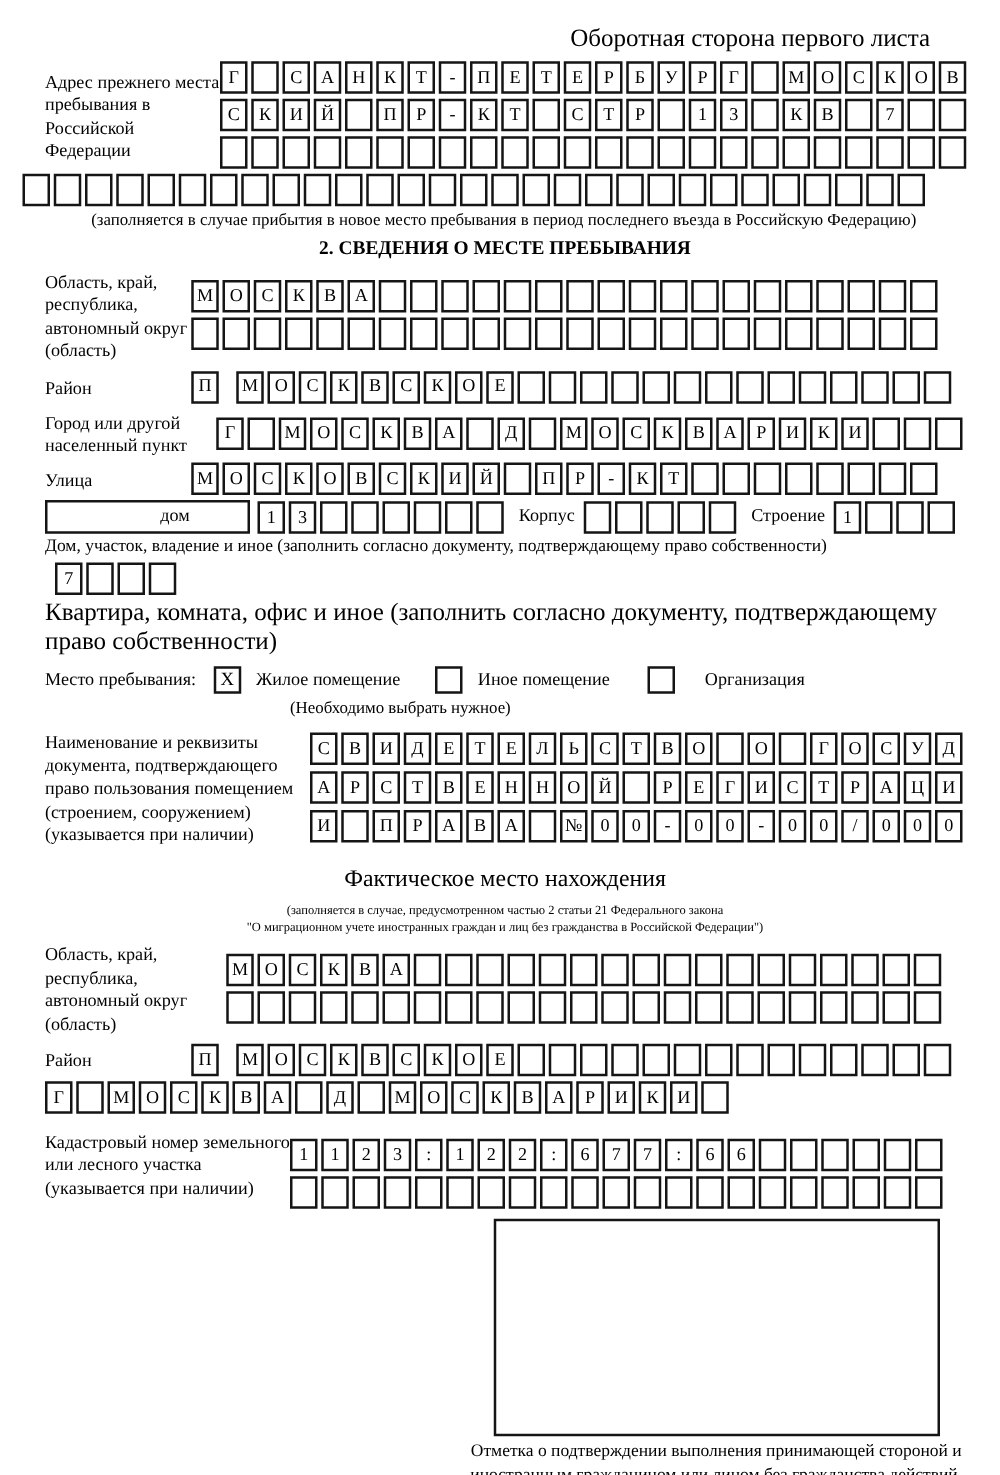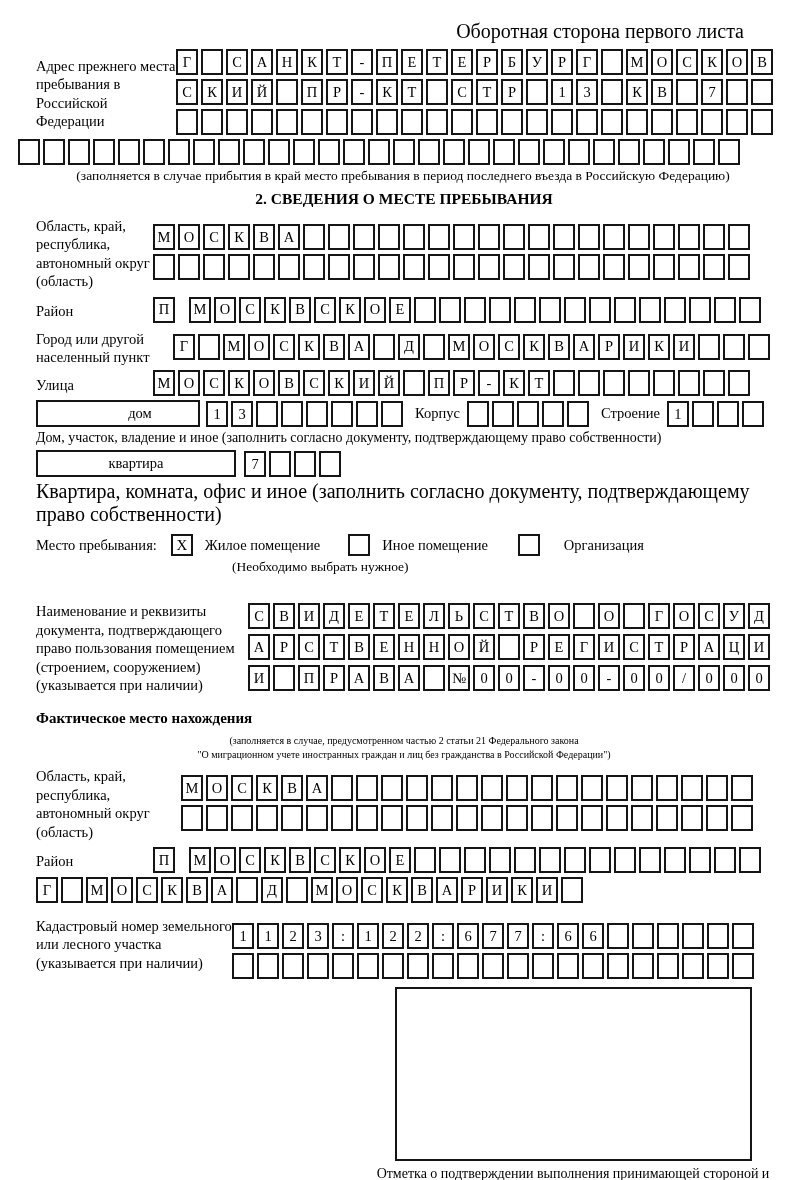--- a/index.html
+++ b/index.html
@@ -40,27 +40,27 @@
   .rect-dom { width:164px;padding-left:44px; }
   .rect-kv { width:200px; }
   .mini-label { font-size:14.5px; padding:0 7px 0 9px; flex:none; }
 
   .chk-row { display:flex; align-items:center; margin-top:8px; font-size:14.5px; }
   .chk {
     flex:none; width:22px; height:22px; border:2px solid #151515;
     display:inline-flex; align-items:center; justify-content:center;
     font-size:15px; margin:0 12px 0 14px;
   }
-  .chk-note { font-size:13.5px; margin:3px 0 24px 196px; }
+  .chk-note { font-size:13.5px; margin:3px 0 8px 196px; }
 
   .doc-field { margin-top:6px; }
   .doc-field .field-label { width:212px; }
   .doc-field .rows-col { gap:5px; }
 
-  .fact-title { text-align:left; font-weight:bold; font-size:15px; margin:16px 0 8px 0; }
+  .fact-title { text-align:center; font-weight:normal; font-size:19px; margin:16px 0 8px 0; }
   .fact-note { text-align:center; font-size:10px; margin:0 0 3px 0; }
 
   .lbl-prev { width:140px; }
   .lbl-region { width:117px; }
   .lbl-district { width:117px; }
   .lbl-city2 { width:137px; }
   .lbl-street { width:117px; }
   .lbl-region-f { width:145px; }
   .lbl-city-f { width:196px; }
   .lbl-cad { width:196px; }
@@ -190,21 +190,21 @@
       <span class="cell"></span>
       <span class="cell"></span>
       <span class="cell"></span>
       <span class="cell"></span>
       <span class="cell"></span>
       <span class="cell"></span>
       <span class="cell"></span>
       <span class="cell"></span>
       <span class="cell"></span>
     </div>
-  <div class="caption caption-wide">(заполняется в случае прибытия в край место пребывания в период последнего въезда в Российскую Федерацию)</div>
+  <div class="caption caption-wide">(заполняется в случае прибытия в новое место пребывания в период последнего въезда в Российскую Федерацию)</div>
 
   <div class="sec-title">2. СВЕДЕНИЯ О МЕСТЕ ПРЕБЫВАНИЯ</div>
 
   <div class="field">
     <div class="field-label lbl-region">Область, край, республика, автономный округ (область)</div>
     <div class="rows-col">
       <div class="cellrow">
           <span class="cell">М</span>
           <span class="cell">О</span>
           <span class="cell">С</span>
@@ -375,21 +375,20 @@
     <div class="cellrow">
         <span class="cell">1</span>
         <span class="cell"></span>
         <span class="cell"></span>
         <span class="cell"></span>
       </div>
   </div>
   <div class="caption" style="text-align:left; font-size:14px;">Дом, участок, владение и иное (заполнить согласно документу, подтверждающему право собственности)</div>
 
   <div class="inline-row">
-    <div class="named-rect rect-kv">квартира</div>
     <span style="width:8px; flex:none;"></span>
     <div class="cellrow">
         <span class="cell">7</span>
         <span class="cell"></span>
         <span class="cell"></span>
         <span class="cell"></span>
       </div>
   </div>
   <div class="caption" style="text-align:left; font-size:20px;">Квартира, комната, офис и иное (заполнить согласно документу, подтверждающему право собственности)</div>
 

